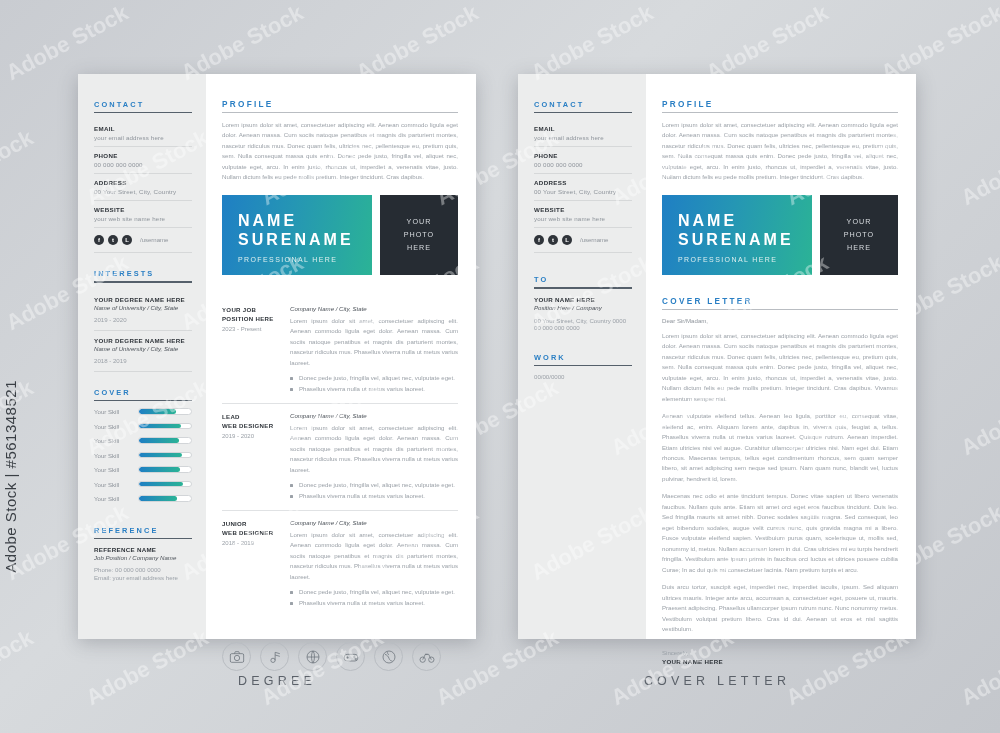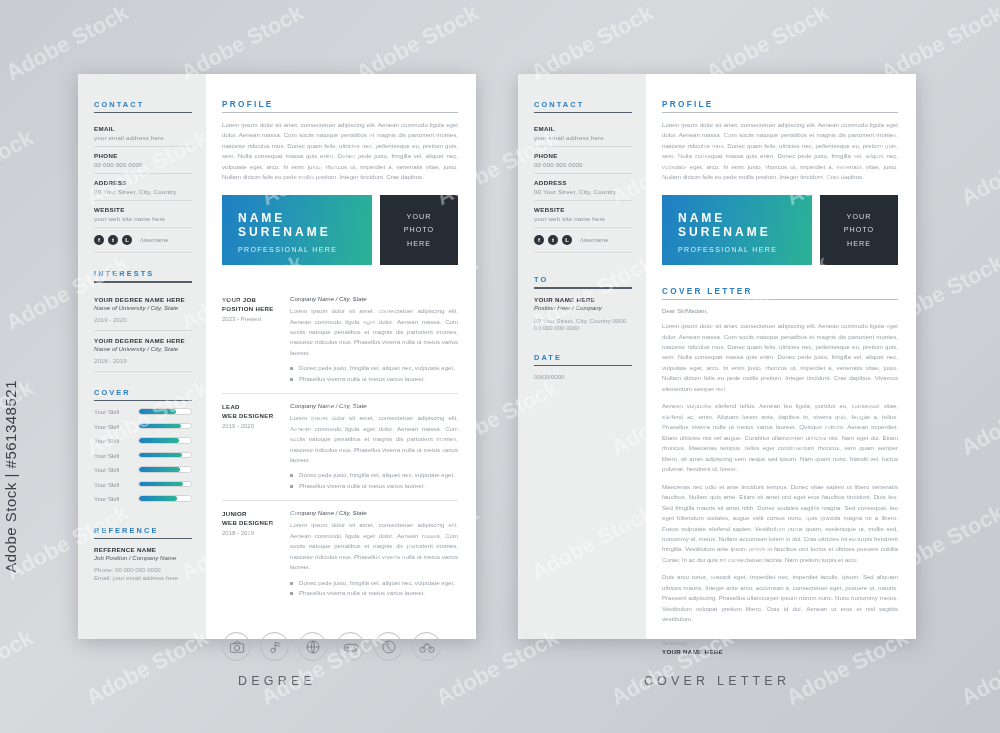--- a/index.html
+++ b/index.html
@@ -148,21 +148,21 @@
   
   .banner-row { display: flex; gap: 8px; margin-top: 12px; }
   .name-banner {
     flex: 1;
     background: linear-gradient(100deg, #1f7fc4 0%, #2596b4 45%, #2bb396 100%);
     padding: 16px 16px 12px;
     display: flex; flex-direction: column; justify-content: center;
     min-height: 62px;
   }
   .name-banner .nm {
-    color: #fff; font-size: 12px; font-weight: 700;
+    color: #fff; font-size: 16px; font-weight: 700;
     letter-spacing: 3px; line-height: 1.22;
   }
   .name-banner .role {
     color: #dff0ef; font-size: 7px;
     letter-spacing: 1.4px; margin-top: 6px;
   }
   .photo-box {
     width: 78px;
     background: #262c33;
     color: #d8dce0;
@@ -542,21 +542,21 @@
     <div>
       <div class="to-name">YOUR NAME HERE</div>
       <div class="to-pos">Position Here / Company</div>
       <div class="to-line to-addr">00 Your Street, City, Country 0000</div>
       <div class="to-line">00 000 000 0000</div>
     </div>
 
     <div class="spacer-md"></div>
 
     <div>
-      <div class="sec-head">DATE</div>
+      <div class="sec-head">WORK</div>
       <div class="sec-rule"></div>
     </div>
     <div class="to-line">00/00/0000</div>
   </div>
 
   <div class="maincol">
     <div>
       <div class="sec-head">PROFILE</div>
       <div class="sec-rule light"></div>
     </div>

